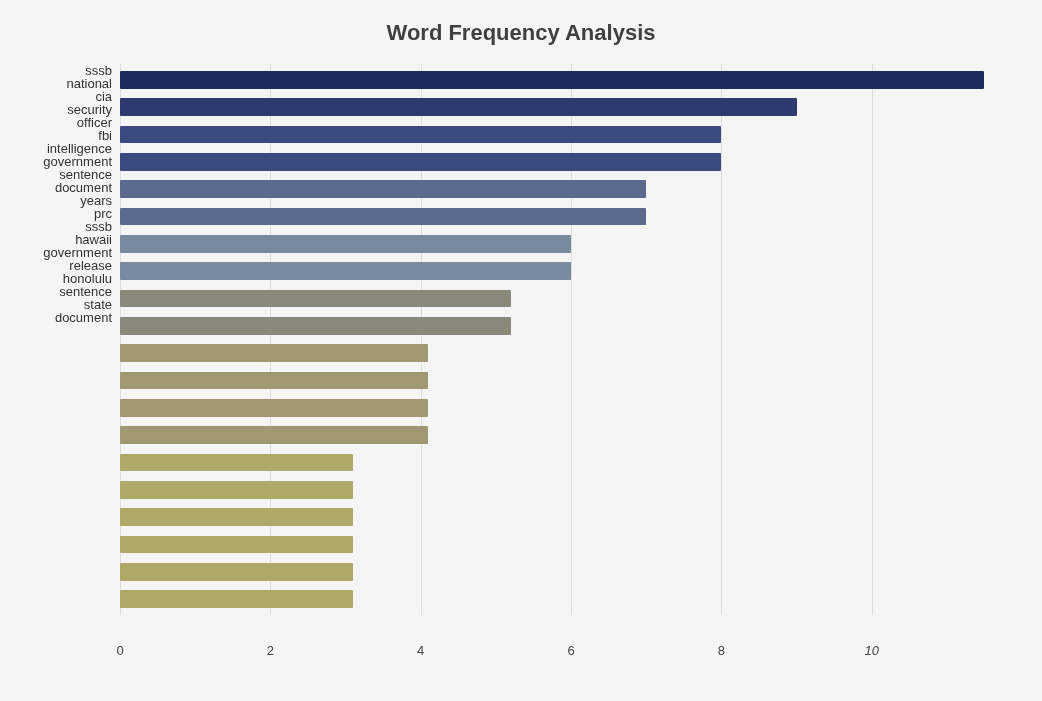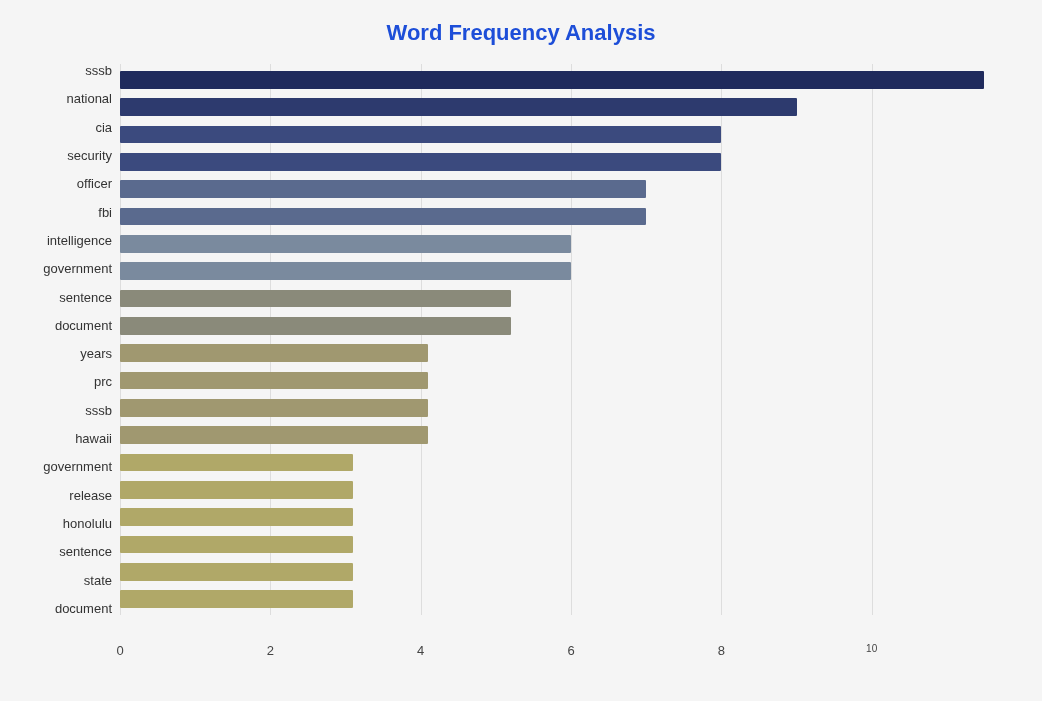--- a/index.html
+++ b/index.html
@@ -15,33 +15,33 @@
       background: #f5f5f5;
       width: 1042px;
       height: 701px;
       padding: 20px 20px 60px 20px;
       position: relative;
     }
     .chart-title {
       text-align: center;
       font-size: 22px;
       font-weight: bold;
-      color: #1d4ed8;
+      color: #404040;
       margin-bottom: 18px;
     }
     .chart-area {
       display: flex;
       width: 100%;
       height: calc(100% - 70px);
       position: relative;
     }
     .y-labels {
       display: flex;
       flex-direction: column;
-      justify-content: space-between;
+      justify-content: flex-start;
       align-items: flex-end;
       min-width: 100px;
       padding-right: 8px;
       height: 100%;
     }
     .y-label {
       font-size: 13px;
       color: #333;
       line-height: 1;
     }
@@ -192,18 +192,18 @@
             <div class="bar-row">
               <div class="bar" style="width: 25.8333%; background-color: rgb(176, 168, 104); height: 68%; min-height: 12px;"></div>
             </div>
           </div>
         <div class="x-axis-labels" id="x-axis-labels" style="position: absolute; bottom: -28px; left: 0px; right: 0px;">
             <div style="position: absolute; left: 0%; transform: translateX(-50%); font-size: 13px; color: rgb(68, 68, 68);">0</div>
             <div style="position: absolute; left: 16.6667%; transform: translateX(-50%); font-size: 13px; color: rgb(68, 68, 68);">2</div>
             <div style="position: absolute; left: 33.3333%; transform: translateX(-50%); font-size: 13px; color: rgb(68, 68, 68);">4</div>
             <div style="position: absolute; left: 50%; transform: translateX(-50%); font-size: 13px; color: rgb(68, 68, 68);">6</div>
             <div style="position: absolute; left: 66.6667%; transform: translateX(-50%); font-size: 13px; color: rgb(68, 68, 68);">8</div>
-            <div style="position: absolute; left: 83.3333%; transform: translateX(-50%); font-size: 10px; color: rgb(68, 68, 68);">10</div>
+            <div style="position: absolute; left: 83.3333%; transform: translateX(-50%); font-size: 13px; color: rgb(68, 68, 68); font-style: italic;">10</div>
           </div>
       </div>
     </div>
   </div>
 </div>
 
 </body></html>

